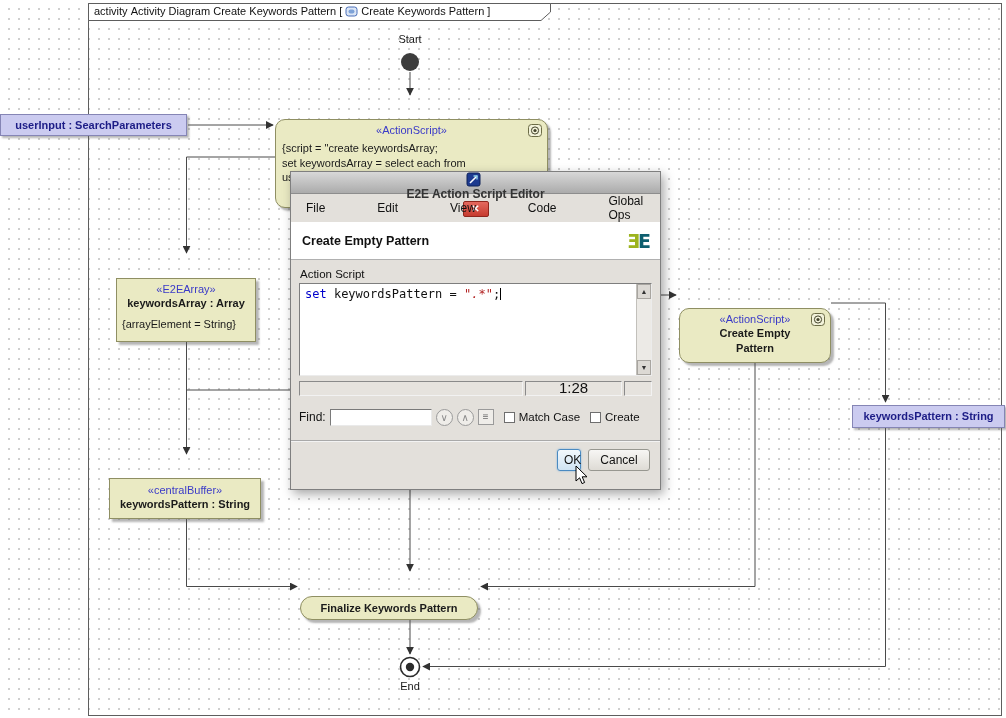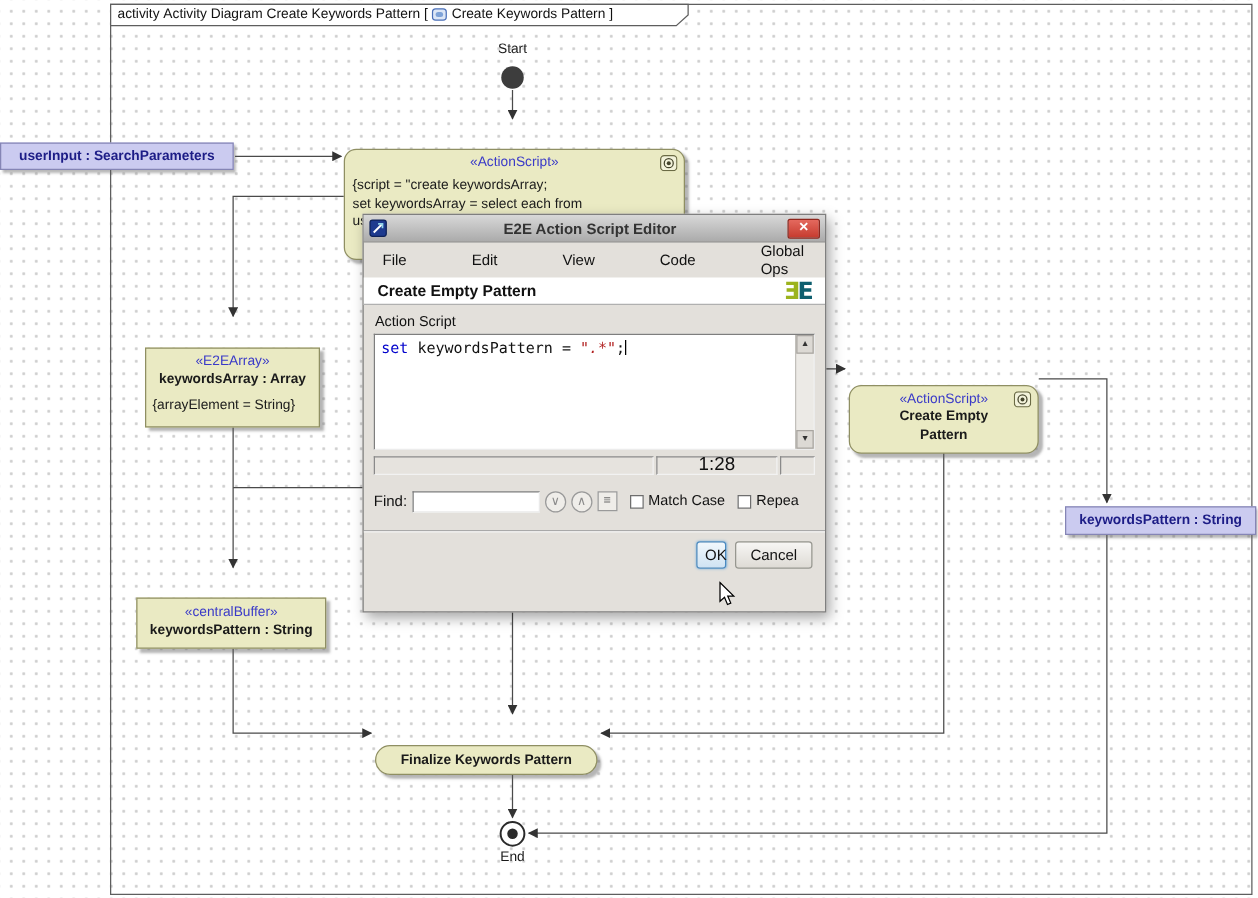--- a/index.html
+++ b/index.html
@@ -36,28 +36,28 @@
 
   .frame-tab-text { position:absolute; left:94px; top:5px; z-index:2; font-size:11px;
                     display:flex; align-items:center; white-space:pre; color:#111; }
   .frame-tab-text .b { font-weight:normal; }
 
   
   .dialog { position:absolute; left:290px; top:171px; width:371px; height:319px; z-index:10;
             background:#e3e0db; border:1px solid #7f7f7f; box-shadow:3px 4px 10px rgba(0,0,0,.35);
             font-size:12px; color:#111; }
   .titlebar { height:22px; background:linear-gradient(#d8d8d8,#ababab); border-bottom:1px solid #8d8d8d;
-              display:flex; align-items:center; padding:0 4px; }
+              display:flex; align-items:center; padding:0 4px;flex-direction:column; }
   .dlg-title { flex:1; text-align:center; font-weight:bold; color:#333; font-size:12px; }
   .dlg-close { width:26px; height:16px; background:linear-gradient(#e4695e,#c63b2f);
                border:1px solid #8f261d; border-radius:2px; color:#fff; font-size:10px;
                line-height:14px; text-align:center; font-weight:bold; cursor:default; }
   .menubar { height:28px; display:flex; align-items:center; padding-left:7px;gap:36px; }
   .menu-item { padding:3px 8px; }
-  .dlg-header { height:22px; background:#fff; border-bottom:1px solid #b0b0b0;
+  .dlg-header { height:38px; background:#fff; border-bottom:1px solid #b0b0b0;
                 display:flex; align-items:center; padding:0 11px; }
   .hdr-title { font-weight:bold; font-size:12.5px; flex:1; }
   .logo { font-weight:800; font-size:19px; letter-spacing:-2px; font-family:"DejaVu Sans",sans-serif; }
   .logo .lg { color:#9cb31d; } .logo .lt { color:#0e5f6f; }
   .section-label { margin:8px 0 3px 9px; font-size:11.5px; }
   .code-area { position:relative; margin:0 8px; height:93px; background:#fff;
                border:1px solid; border-color:#7e7e7e #ececec #ececec #7e7e7e; }
   .code-line { padding:3px 5px; font:12px "DejaVu Sans Mono",monospace; white-space:pre; }
   .tok-kw { color:#0000cc; font-weight:normal; }
   .tok-str { color:#b22222; font-style:italic; }
@@ -236,21 +236,21 @@
       <input class="find-input" style="">
       <span class="rbtn">∨</span>
       <span class="rbtn">∧</span>
       <span class="sqbtn">≡</span>
       <span class="cbx">
           <span class="cb"></span>
           <span>Match Case</span>
         </span>
       <span class="cbx">
           <span class="cb"></span>
-          <span>Repea</span>
+          <span>Create</span>
         </span>
     </div>
 
     <div class="dlg-sep"></div>
 
     <div class="btn-row">
       <button class="btn btn-ok">OK</button>
       <button class="btn btn-cancel">Cancel</button>
     </div>
   </div>

